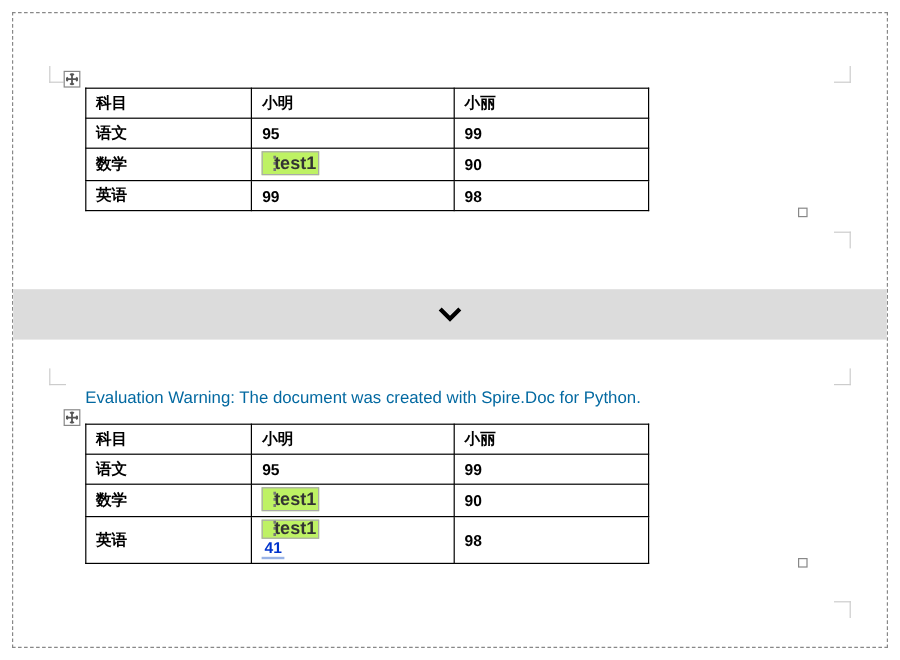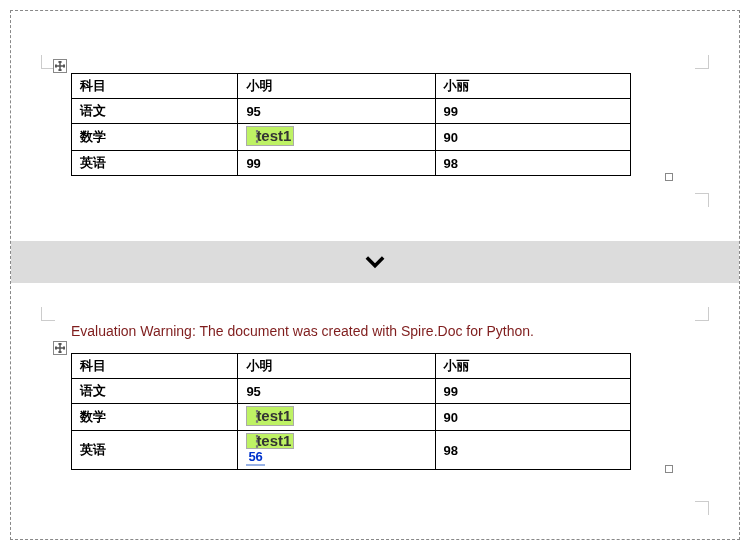--- a/index.html
+++ b/index.html
@@ -59,21 +59,21 @@
   .move-handle svg { width: 10px; height: 10px; stroke: #555; stroke-width: 1.5; fill: none; }
   .resize-handle {
     position: absolute;
     width: 8px; height: 8px;
     border: 1px solid #888;
     background: #fff;
   }
 
   table.doc {
     border-collapse: collapse;
-    width: 560px;
+    width: 470px;
     background: #fff;
   }
   table.doc th, table.doc td {
     border: 1px solid #000;
     padding: 3px 8px;
     text-align: left;
     font-weight: bold;
     height: 22px;
     vertical-align: middle;
   }
@@ -91,21 +91,21 @@
     height: 42px;
     background: #dcdcdc;
     top: 230px;
     display: flex; align-items: center; justify-content: center;
   }
   .chevron svg { width: 28px; height: 28px; stroke: #000; stroke-width: 3; fill: none; }
 
   .warning {
     position: absolute;
     left: 60px; top: 40px;
-    color: #7f1d1d;
+    color: #0369a1;
     font-size: 14px;
   }
 
   .formfield {
     display: inline-block;
     background: #bef264;
     border: 1px solid #aaa;
     font-size: 15px;
     padding: 0 2px;
     color: #333;
@@ -226,21 +226,21 @@
           <td>数学</td>
           <td>
             <span class="formfield"><span class="ff-grip">⋮</span><span>test1</span></span>
           </td>
           <td>90</td>
         </tr>
         <tr>
           <td>英语</td>
           <td class="cell-stack">
             <span class="row1"><span class="formfield"><span class="ff-grip">⋮</span><span>test1</span></span></span>
-            <span class="row2"><span class="edited">56</span></span>
+            <span class="row2"><span class="edited">41</span></span>
           </td>
           <td>98</td>
         </tr>
       </tbody>
         </table>
     </div>
     <div class="resize-handle" style="left:654px; top:182px;"></div>
   </div>
 
 </div>

